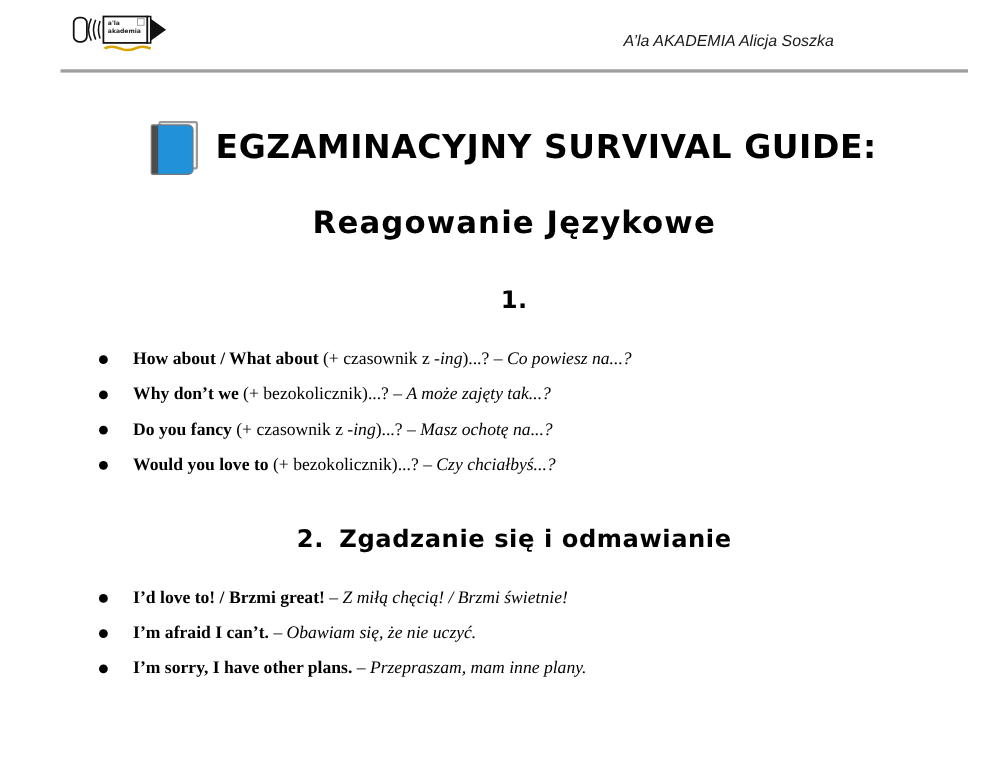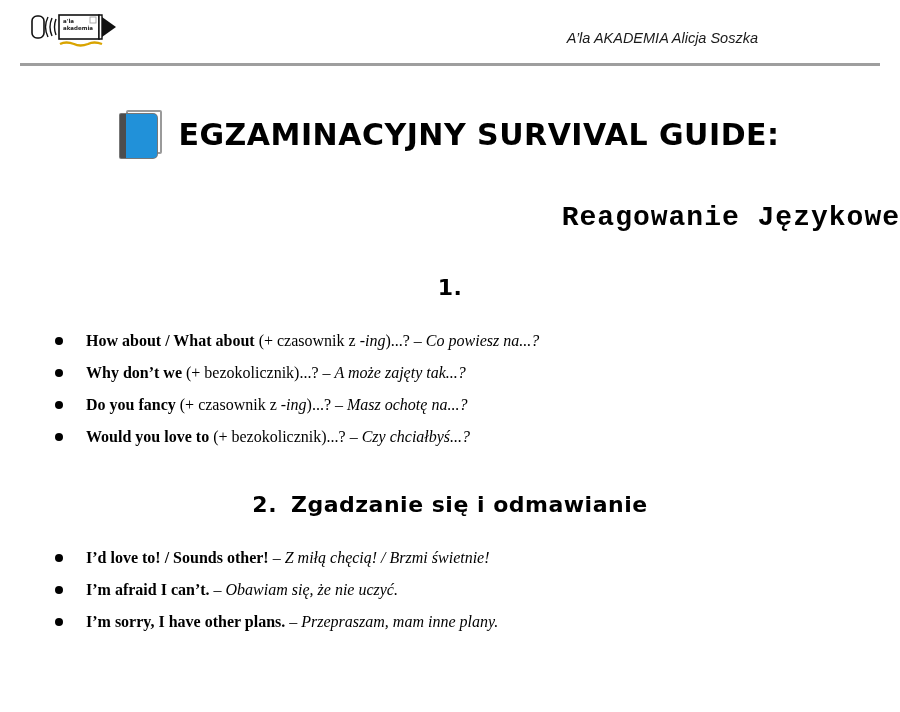--- a/index.html
+++ b/index.html
@@ -2,21 +2,21 @@
 <html><head>
 <meta charset="utf-8">
 <style>
   * { margin:0; padding:0; box-sizing:border-box; }
   html,body { background:#ffffff; }
   body {
     width:900px; height:712px; overflow:hidden;
     font-family:"DejaVu Sans", sans-serif;
     color:#000000;
   }
-  .page { width:900px; height:712px; position:relative; background:#ffffff; }
+  .page { width:900px; height:712px; position:relative; background:#ffffff;padding-left:35px; }
 
   
   .header-row {
     display:flex; justify-content:space-between; align-items:flex-start;
     padding:8px 30px 0 30px; height:58px;
   }
   .logo { width:92px; height:42px; }
   .affiliation {
     font-family:"Liberation Sans", sans-serif;
     font-style:italic; font-size:14.5px; color:#1a1a1a;
@@ -37,21 +37,21 @@
     position:absolute; left:0; bottom:0; width:37px; height:44px;
     background:#2191d9; border-left:6px solid #4d4d4d;
     border-radius:1px 4px 4px 1px; box-shadow:0 0 0 1px #777;
   }
   .doc-title {
     font-size:30px; font-weight:700; letter-spacing:0.5px; white-space:nowrap;
   }
 
   
   .subtitle {
-    margin-top:44px; text-align:right; font-size:28px; font-weight:700; letter-spacing:1px;font-family:Liberation Mono, monospace;
+    margin-top:28px; text-align:center; font-size:28px; font-weight:700; letter-spacing:1px;
   }
   .section-heading {
     display:flex; justify-content:center; align-items:baseline; gap:14px;
     font-size:22px; font-weight:700; letter-spacing:0.5px;
   }
   .section-heading.first { margin-top:42px; }
   .section-heading.second { margin-top:40px; }
 
   
   ul.phrase-list {
@@ -125,18 +125,18 @@
       <li><span class="seg-bold">Why don’t we </span><span class="seg-reg">(+ bezokolicznik)...? – </span><span class="seg-italic">A może zajęty tak...?</span></li>
       <li><span class="seg-bold">Do you fancy </span><span class="seg-reg">(+ czasownik z </span><span class="seg-italic">-ing</span><span class="seg-reg">)...? – </span><span class="seg-italic">Masz ochotę na...?</span></li>
       <li><span class="seg-bold">Would you love to </span><span class="seg-reg">(+ bezokolicznik)...? – </span><span class="seg-italic">Czy chciałbyś...?</span></li>
     </ul>
 
   <div class="section-heading second">
     <span>2.</span>
     <span>Zgadzanie się i odmawianie</span>
   </div>
   <ul class="phrase-list">
-      <li><span class="seg-bold">I’d love to! / Sounds other! </span><span class="seg-reg">– </span><span class="seg-italic">Z miłą chęcią! / Brzmi świetnie!</span></li>
+      <li><span class="seg-bold">I’d love to! / Brzmi great! </span><span class="seg-reg">– </span><span class="seg-italic">Z miłą chęcią! / Brzmi świetnie!</span></li>
       <li><span class="seg-bold">I’m afraid I can’t. </span><span class="seg-reg">– </span><span class="seg-italic">Obawiam się, że nie uczyć.</span></li>
       <li><span class="seg-bold">I’m sorry, I have other plans. </span><span class="seg-reg">– </span><span class="seg-italic">Przepraszam, mam inne plany.</span></li>
     </ul>
 
 </div>
 
 </body></html>

